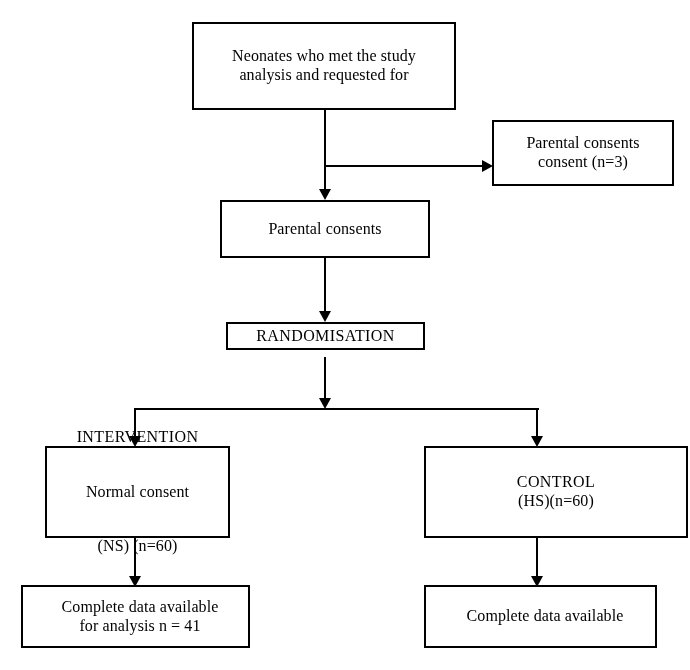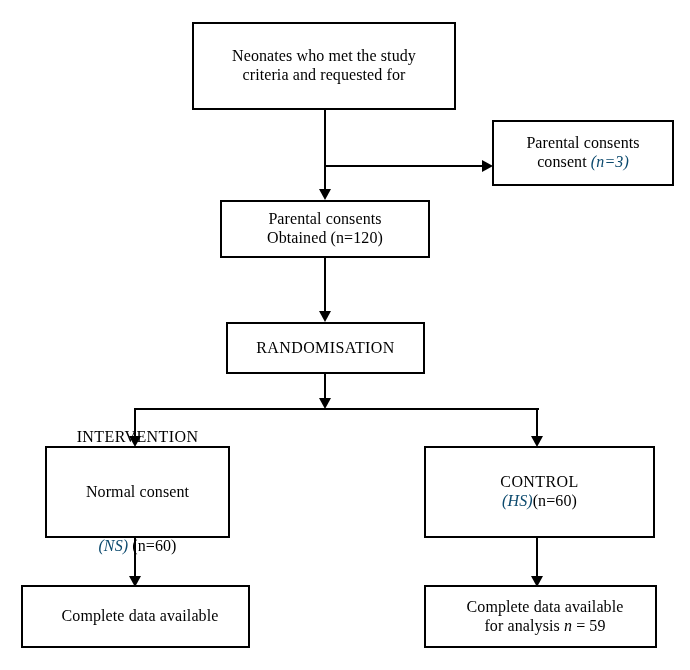--- a/index.html
+++ b/index.html
@@ -29,21 +29,21 @@
     font-size: 16px;
     text-align: center;
     letter-spacing: 0.1px;
   }
   .node .line { white-space: nowrap; }
   .node.left-align {
     align-items: center;
     text-align: left;
     padding-left: 9px;
   }
-  .red { color: #0c4a6e; font-style: italic; }
+  .red { color: #000000; }
   .ital { font-style: italic; }
   .caps { letter-spacing: 0.4px; }
 
   
   .vline, .hline {
     position: absolute;
     background: #000000;
   }
   .vline { width: 2px; }
   .hline { height: 2px; }
@@ -88,50 +88,49 @@
   <div class="arrowhead arrow-down" style="left:531px; top:436px;"></div>
 
   <div class="vline" style="left:134px; top:537px; height:43px;"></div>
   <div class="arrowhead arrow-down" style="left:129px; top:576px;"></div>
 
   <div class="vline" style="left:536px; top:537px; height:43px;"></div>
   <div class="arrowhead arrow-down" style="left:531px; top:576px;"></div>
 
   <div class="node" style="left:192px; top:22px; width:264px; height:88px;">
     <div class="line">Neonates who met the study</div>
-    <div class="line">criteria and requested for</div>
+    <div class="line">analysis and requested for</div>
   </div>
 
   <div class="node" style="left:492px; top:120px; width:182px; height:66px;">
     <div class="line">Parental consents</div>
     <div class="line"><span>consent </span><span class="red">(n=3)</span></div>
   </div>
 
   <div class="node" style="left:220px; top:200px; width:210px; height:58px;">
     <div class="line">Parental consents</div>
-    <div class="line">Obtained (n=120)</div>
   </div>
 
-  <div class="node" style="left:226px; top:322px; width:199px; height:52px;">
+  <div class="node" style="left:226px; top:322px; width:199px; height:28px;">
     <div class="line caps">RANDOMISATION</div>
   </div>
 
   <div class="node" style="left:45px; top:446px; width:185px; height:92px;gap:36px;">
     <div class="line caps">INTERVENTION</div>
     <div class="line">Normal consent</div>
     <div class="line"><span class="red">(NS)</span><span> (n=60)</span></div>
   </div>
 
-  <div class="node" style="left:424px; top:446px; width:231px; height:92px;">
+  <div class="node" style="left:424px; top:446px; width:264px; height:92px;">
     <div class="line caps">CONTROL</div>
     <div class="line"><span class="red">(HS)</span><span>(n=60)</span></div>
   </div>
 
   <div class="node left-align" style="left:21px; top:585px; width:229px; height:63px;">
     <div class="line">Complete data available</div>
+    <div class="line">for analysis n = 41</div>
   </div>
 
   <div class="node left-align" style="left:424px; top:585px; width:233px; height:63px;">
     <div class="line">Complete data available</div>
-    <div class="line"><span>for analysis </span><span class="ital">n</span><span> = 59</span></div>
   </div>
 
 </div>
 
 </body></html>

